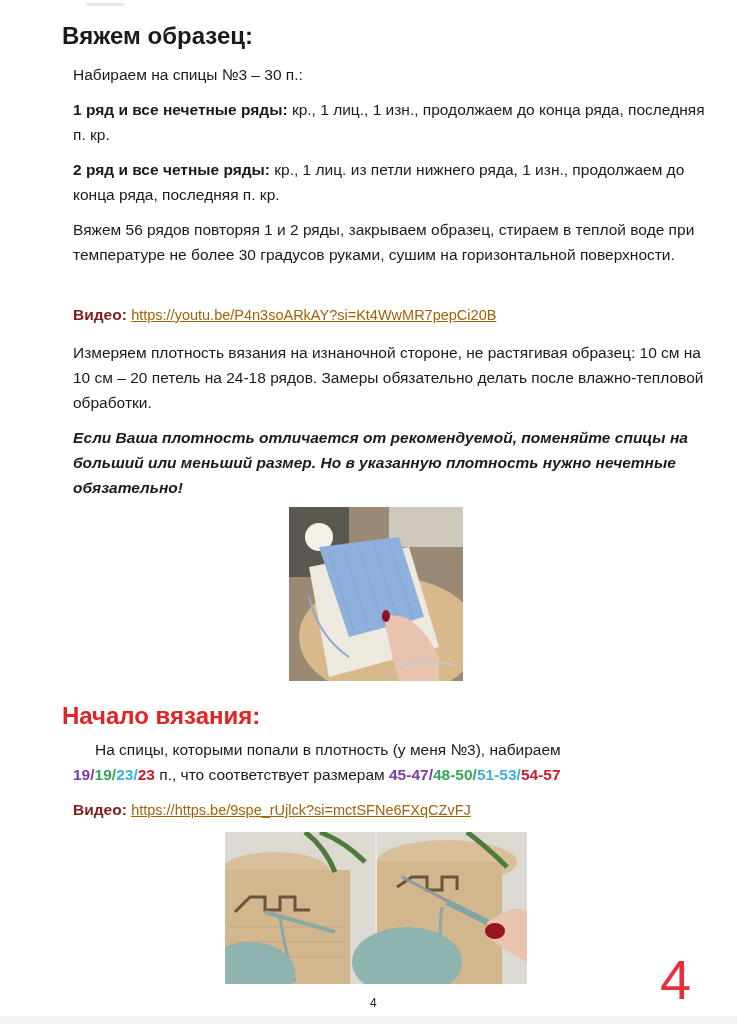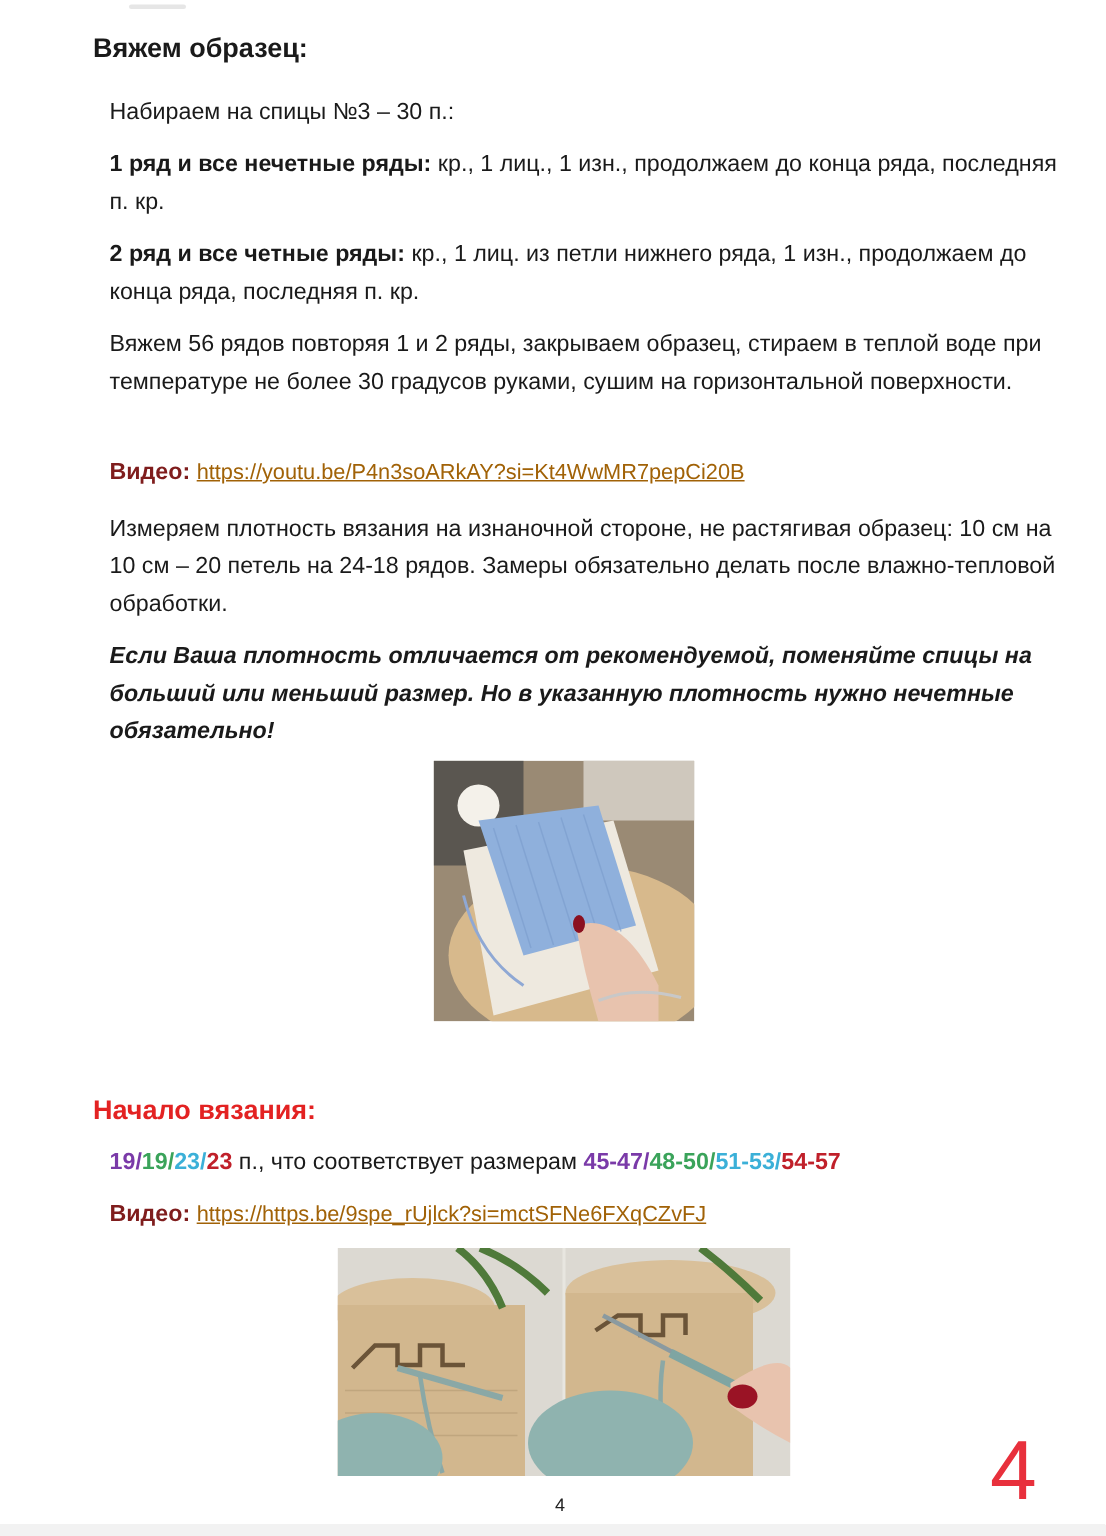--- a/index.html
+++ b/index.html
@@ -2,25 +2,25 @@
 <html><head>
   <meta charset="utf-8">
   <style>
     html, body { margin: 0; padding: 0; }
     body {
       width: 737px; height: 1024px; background: #ffffff; position: relative; overflow: hidden;
       font-family: "Liberation Sans", "DejaVu Sans", sans-serif; color: #1a1a1a;
     }
     .top-mark { position: absolute; left: 86px; top: 3px; width: 38px; height: 3px; background: #e6e6e6; border-radius: 2px; }
     .page { position: absolute; left: 62px; top: 0; width: 640px; }
-    .h { position: absolute; font-weight: bold; font-size: 18px; }
+    .h { position: absolute; font-weight: bold; font-size: 24px; }
     .p { position: absolute; font-size: 15.5px; line-height: 25px; width: 640px; margin-left: 11px; }
     .b { font-weight: bold; }
     .bi { font-weight: bold; font-style: italic; }
-    .red { color: #e32222; margin-top: 28px; }
+    .red { color: #e32222; }
     .link { color: #a16207; text-decoration: underline; font-size: 14.5px; }
     .video-label { color: #7f1d1d; font-weight: bold; font-size: 15.5px; }
     .photo { position: absolute; overflow: hidden; }
     .pagenum { position: absolute; left: 370px; top: 996px; font-size: 12px; color: #222; }
     .bignum { position: absolute; left: 660px; top: 952px; font-size: 56px; color: #e8303c; font-family: "Liberation Sans", sans-serif; line-height: 1; }
     .bottom-bar { position: absolute; left: 0; top: 1016px; width: 737px; height: 8px; background: #f2f2f2; }
     .c1 { color: #7a3aa8; font-weight: bold; }
     .c2 { color: #3aa35a; font-weight: bold; }
     .c3 { color: #3bb0d8; font-weight: bold; }
     .c4 { color: #c0202a; font-weight: bold; }
@@ -76,21 +76,21 @@
     <path d="M95 110 Q125 100 150 150 L150 174 L110 174 Q100 140 95 110Z" fill="#e8c3ae"></path>
     <ellipse cx="97" cy="109" rx="4" ry="6" fill="#8b1020"></ellipse>
     <path d="M110 160 Q135 150 165 158" stroke="#c8c8c8" stroke-width="2" fill="none"></path>
   </svg>
 </div>
 
 <div class="page">
   <div class="h red" style="top:702px;">Начало вязания:</div>
 
   <div class="p" style="top:737px; text-indent:22px;">
-    <br>
+    <span>На спицы, которыми попали в плотность (у меня №3), набираем</span><br>
     <span style="display:inline-block; text-indent:0;">
       <span class="c1">19</span><span class="c1">/</span><span class="c2">19</span><span class="c2">/</span><span class="c3">23</span><span class="c3">/</span><span class="c4">23</span><span style="white-space:pre;"> п., что соответствует размерам </span><span class="c1">45-47</span><span class="c1">/</span><span class="c2">48-50</span><span class="c2">/</span><span class="c3">51-53</span><span class="c3">/</span><span class="c4">54-57</span>
     </span>
   </div>
 
   <div class="p" style="top:797px;">
     <span class="video-label">Видео:</span>
     <a class="link" href="#">https://https.be/9spe_rUjlck?si=mctSFNe6FXqCZvFJ</a>
   </div>
 </div>

